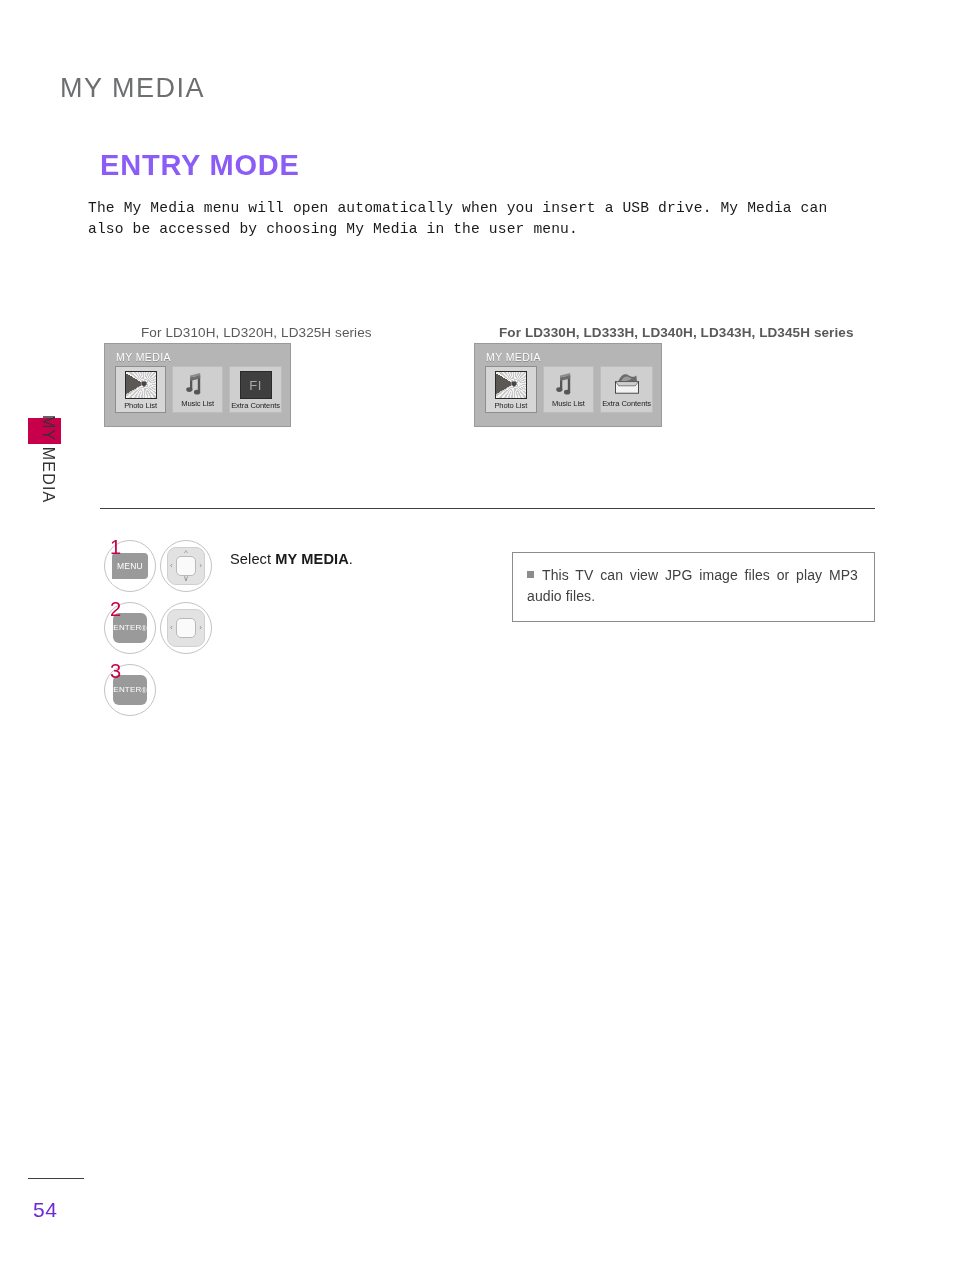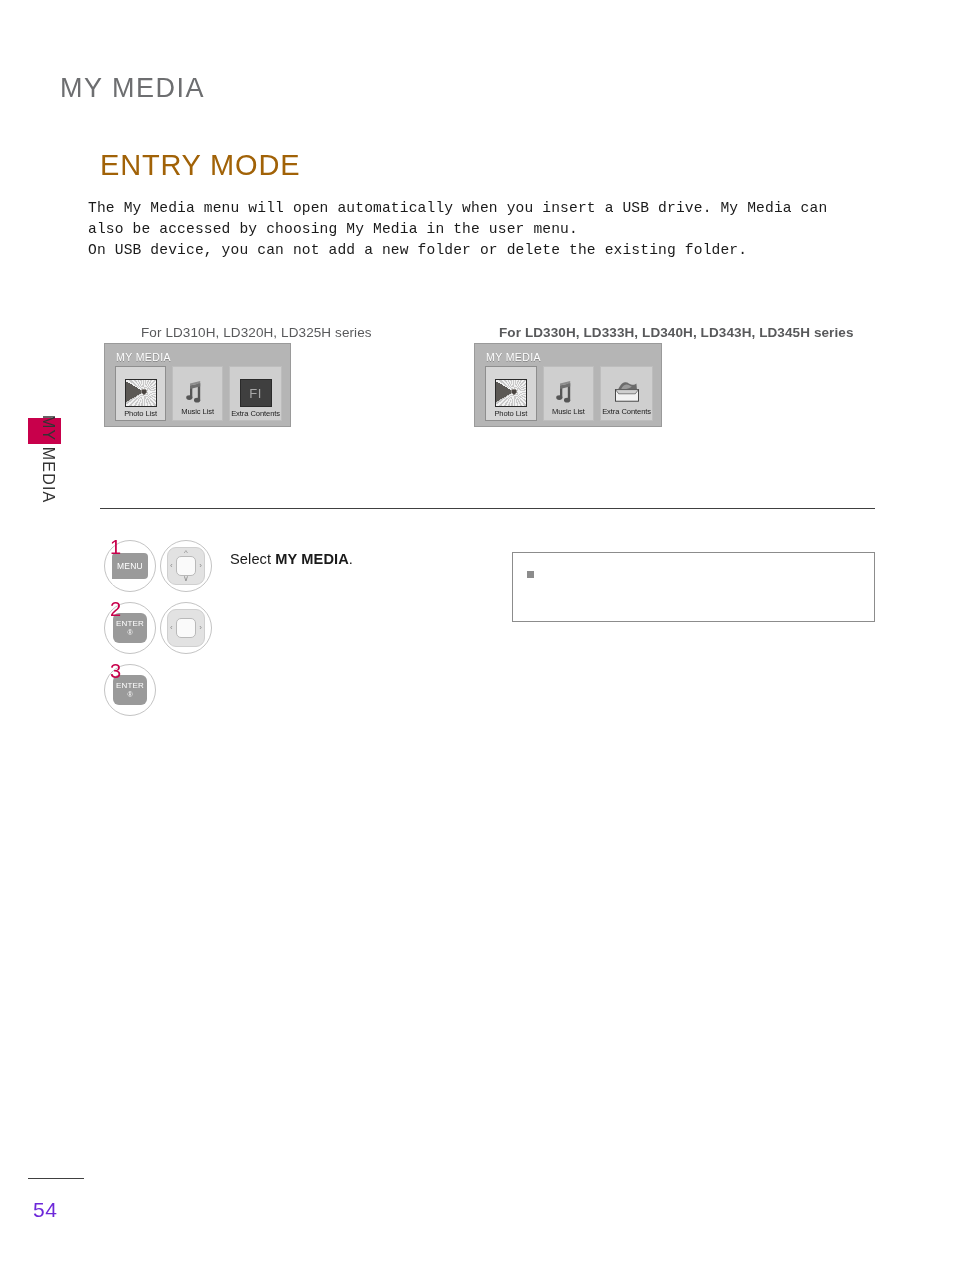--- a/index.html
+++ b/index.html
@@ -49,22 +49,22 @@
     letter-spacing: 1.5px;
     color: #6d6e70;
     font-weight: 400;
   }
   #page-title {
     position: absolute;
     left: 100px;
     top: 130px;
     font-size: 29px;
     letter-spacing: 0.8px;
-    color: #a16207;
-    font-weight: 400;
+    color: #8b5cf6;
+    font-weight: 700;
   }
 
   
   #intro {
     position: absolute;
     left: 88px;
     top: 198px;
     width: 760px;
     font-family: Liberation Mono, monospace;
   }
@@ -118,21 +118,21 @@
     box-sizing: border-box;
     text-align: center;
   }
   .osd-item.selected {
     background: #d6d6d6;
     border-color: #8e8e8e;
   }
   .osd-icon {
     width: 30px;
     height: 26px;
-    margin: 8px auto 2px auto;
+    margin: 0 auto 2px auto;
     position: relative;
     overflow: hidden;
   }
   .osd-label {
     font-size: 7.6px;
     color: #1c1c1c;
     letter-spacing: -0.1px;
     line-height: 9px;
     white-space: nowrap;
   }
@@ -240,21 +240,21 @@
     border-style: solid;
     border-color: transparent transparent #ffffff transparent;
   }
   .key-enter {
     width: 34px;
     height: 30px;
     background: #9a9a9a;
     color: #ffffff;
     border-radius: 6px;
     display: flex;
-    flex-direction: column;
+    flex-direction: row;
     align-items: center;
     justify-content: center;
     line-height: 1;
   }
   .key-enter .t1 { font-size: 8px; letter-spacing: 0.2px; }
   .key-enter .t2 { font-size: 7px; margin-top: 1px; }
 
   .navpad {
     width: 38px;
     height: 38px;
@@ -341,21 +341,20 @@
 <body>
 
 <div id="side-tab-marker"></div>
 <div id="side-tab-label">MY MEDIA</div>
 
 <div id="chapter-title">MY MEDIA</div>
 <h1 id="page-title">ENTRY MODE</h1>
 
 <div id="intro">
   <p>The My Media menu will open automatically when you insert a USB drive. My Media can also be accessed by choosing My Media in the user menu.</p>
-  <p>On USB device, you can not add a new folder or delete the existing folder.</p>
 </div>
 
 <div class="panel-caption" id="caption-a">For LD310H, LD320H, LD325H series</div>
 <div class="osd-panel" id="panel-a">
   <div class="osd-title">MY MEDIA</div>
   <div class="osd-items">
 
     <div class="osd-item selected">
       <div class="osd-icon icon-photo"></div>
       <div class="osd-label">Photo List</div>
@@ -469,16 +468,17 @@
         <span class="t1">ENTER</span>
         <span class="t2">®</span>
       </div>
     </div>
   </div>
 
 </div>
 
 <div id="note-box">
   <div class="bullet"></div>
+  <div class="note-text">This TV can view JPG image files or play MP3 audio files.</div>
 </div>
 
 <div id="footer-rule"></div>
 <div id="page-number">54</div>
 
 </body></html>

